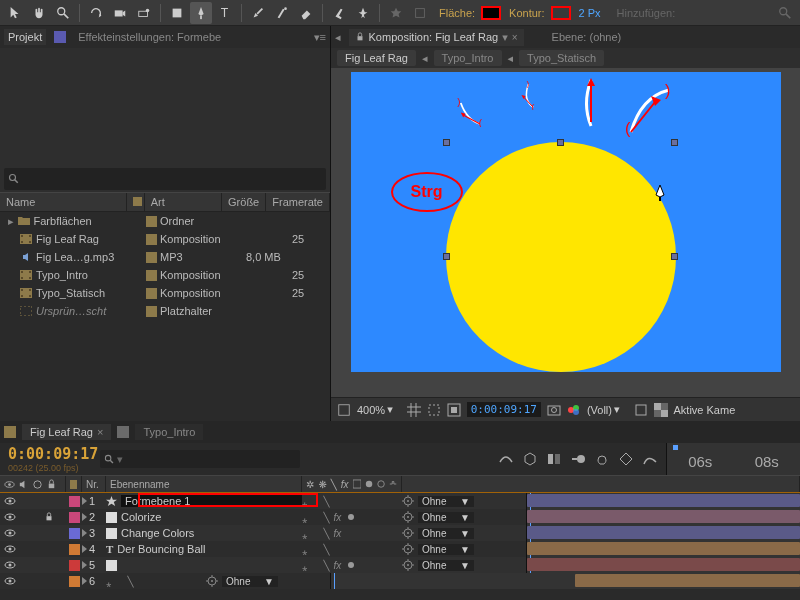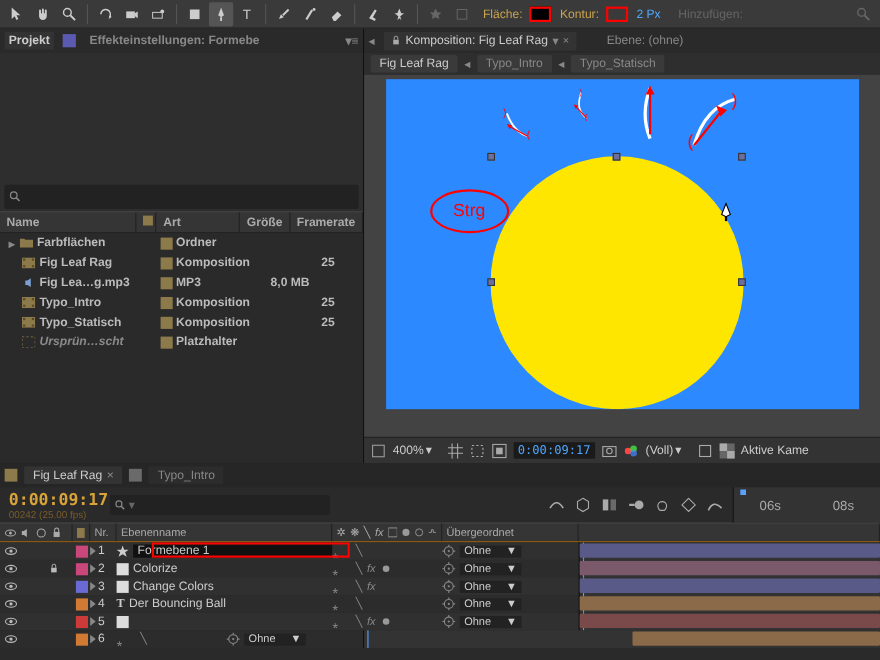--- a/index.html
+++ b/index.html
@@ -9,21 +9,21 @@
 .tool-btn.active { background: #555; }
 .tool-btn svg { width: 14px; height: 14px; }
 .tool-sep { width: 1px; height: 18px; background: #555; margin: 0 3px; }
 .tool-label { color: #c9a34e; margin-left: 6px; margin-right: 4px; }
 .swatch { width: 20px; height: 14px; border: 2px solid #f00; background: #000; display: inline-block; }
 .swatch.hollow { background: #3a3a3a; }
 .tool-dim { color: #666; margin-left: 14px; }
 
 .middle { display: flex; height: 395px; }
 
-.proj-panel { width: 330px; background: #2e2e2e; display: flex; flex-direction: column; font-weight: bold; }
+.proj-panel { width: 330px; background: #2e2e2e; display: flex; flex-direction: column; }
 .proj-tabs { height: 22px; background: #2a2a2a; display: flex; align-items: center; padding: 0 4px; gap: 8px; }
 .proj-tab { color: #ccc; padding: 2px 4px; background: #333; font-size: 11px; }
 .proj-eff { color: #888; font-size: 11px; padding: 2px 4px; }
 .proj-top { flex: 0 0 118px; background: #2e2e2e; display:flex;align-items:center;padding-left:6px }
 .proj-search { height: 22px; background: #222; margin: 2px 4px; display: flex; align-items: center; padding: 0 4px; border-radius: 2px; }
 .proj-search svg { width: 12px; height: 12px; color: #888; }
 .proj-hdr { height: 20px; background: #353535; display: flex; font-size: 11px; color: #aaa; border-top: 1px solid #444; border-bottom: 1px solid #222; }
 .proj-hdr > div { padding: 3px 6px; border-right: 1px solid #222; }
 .col-name { width: 142px; }
 .col-type-i { width: 18px; }
@@ -45,21 +45,21 @@
 .comp-tab .x { color: #888; font-size:10px }
 .comp-tab .lock { width:10px;height:10px }
 .comp-subtabs { height: 20px; background: #2e2e2e; display: flex; align-items: center; padding: 0 6px; gap: 4px; font-size: 11px;}
 .subtab { padding: 2px 8px; background: #3a3a3a; color: #ccc; border-radius: 2px;}
 .subtab.light { color: #888; }
 .sub-arrow { color:#888; margin:0 2px }
 .viewer { flex: 1; background: #434343; position: relative; display: flex; align-items: flex-start; justify-content: center; padding-top: 4px;}
 .canvas { width: 430px; height: 300px; background: #2d89ff; position: relative; overflow: hidden; }
 .sun { position: absolute; left: 95px; top: 70px; width: 230px; height: 230px; border-radius: 50%; background: #ffe600; }
 .handle { position:absolute;width:7px;height:7px;background:#6a6f9d;border:1px solid #333 }
-.strg { position:absolute; left:40px; top:100px; width:72px;height:40px;border:2px solid #f00;border-radius:50%;display:flex;align-items:center;justify-content:center;color:#f00;font-size:16px;font-weight:normal }
+.strg { position:absolute; left:40px; top:100px; width:72px;height:40px;border:2px solid #f00;border-radius:50%;display:flex;align-items:center;justify-content:center;color:#f00;font-size:16px;font-weight:bold }
 .ray { position:absolute; width:40px;height:30px }
 .ray-line{fill:none;stroke:#fff;stroke-width:3}
 .ray-arrow{fill:none;stroke:#f00;stroke-width:2}
 .ray-end{fill:#f00}
 .pen-cursor{position:absolute;left:302px;top:112px}
 .comp-foot { height: 24px; background: #333; border-top: 1px solid #222; display: flex; align-items: center; padding: 0 6px; gap: 6px; font-size: 11px; color: #ccc;}
 .comp-foot .fi { display:flex;align-items:center;justify-content:center;height:16px }
 .tc-box { background: #1a1a1a; padding: 1px 4px; color: #4fa6ff; font-family: monospace; font-size: 11px;}
 .dd { color:#ccc; display:flex;align-items:center;gap:2px }
 
@@ -71,21 +71,21 @@
 .tl-head { height: 32px; display: flex; }
 .tl-time { width: 100px; padding: 2px 8px;}
 .tc-main { color: #d9a338; font-family: monospace; font-size: 15px; font-weight: bold;}
 .tc-sub { color: #7a5c2c; font-size: 9px;}
 .tl-search { flex:0 0 200px; display:flex; align-items:center; gap:4px; }
 .tl-search .box { flex:1;background:#222;height:18px;border-radius:2px;display:flex;align-items:center;padding:0 4px }
 .tl-icons { flex:1;display:flex;align-items:center;justify-content:flex-end;gap:4px;padding-right:6px }
 .tl-icons .ico{ width:20px;height:18px;display:flex;align-items:center;justify-content:center;color:#aaa }
 .tl-ruler { width: 134px; background:#333; position:relative; border-left:1px solid #111 }
 .ruler-bar{position:absolute;top:2px;left:6px;right:6px;height:5px;background:linear-gradient(to right,#5aa0ff 0%,#5aa0ff 4%,#333 4%,#333 100%);}
-.ruler-ticks{position:absolute;top:10px;left:0;right:0;height:14px;display:flex;justify-content:space-around;font-size:12px;color:#aaa}
+.ruler-ticks{position:absolute;top:10px;left:0;right:0;height:14px;display:flex;justify-content:space-around;font-size:15px;color:#aaa}
 .tl-cols { height: 18px; background: #353535; display: flex; font-size: 10px; color: #aaa; border-top:1px solid #444;border-bottom:1px solid #a16207}
 .tcol { padding: 2px 4px; border-right:1px solid #222; display:flex;align-items:center }
 .tc-a { width: 66px; display:flex;gap:3px;align-items:center;padding-left:4px }
 .tc-b { width: 16px }
 .tc-c { width: 24px }
 .tc-d { width: 196px }
 .tc-e { width: 100px; display:flex;gap:4px;align-items:center }
 .tc-f { width: 124px }
 .tc-g { flex: 1; }
 .tl-rows { flex:1; overflow:hidden }
@@ -583,21 +583,20 @@
       <svg width="10" height="10" viewBox="0 0 10 10">
           <circle cx="5" cy="5" r="4" fill="#999"></circle>
         </svg>
       <svg width="10" height="10" viewBox="0 0 10 10">
           <circle cx="5" cy="5" r="4" fill="none" stroke="#999"></circle>
         </svg>
       <svg width="10" height="10" viewBox="0 0 10 10">
           <path d="M1 5h3v-3h2v3h3" stroke="#999" fill="none"></path>
         </svg>
     </div>
-    <div class="tcol tc-f">Übergeordnet</div>
     <div class="tcol tc-g"></div>
   </div>
   <div class="tl-rows" id="tl-rows" style="position:relative">
     <div class="redbox" style="left:138px;top:0;width:180px;height:14px"></div>
   <div class="lrow sel">
         <div class="tc-a">
           <svg width="12" height="10" viewBox="0 0 12 10">
             <ellipse cx="6" cy="5" rx="5" ry="3" fill="none" stroke="#bbb"></ellipse>
             <circle cx="6" cy="5" r="1.5" fill="#bbb"></circle>
           </svg>

